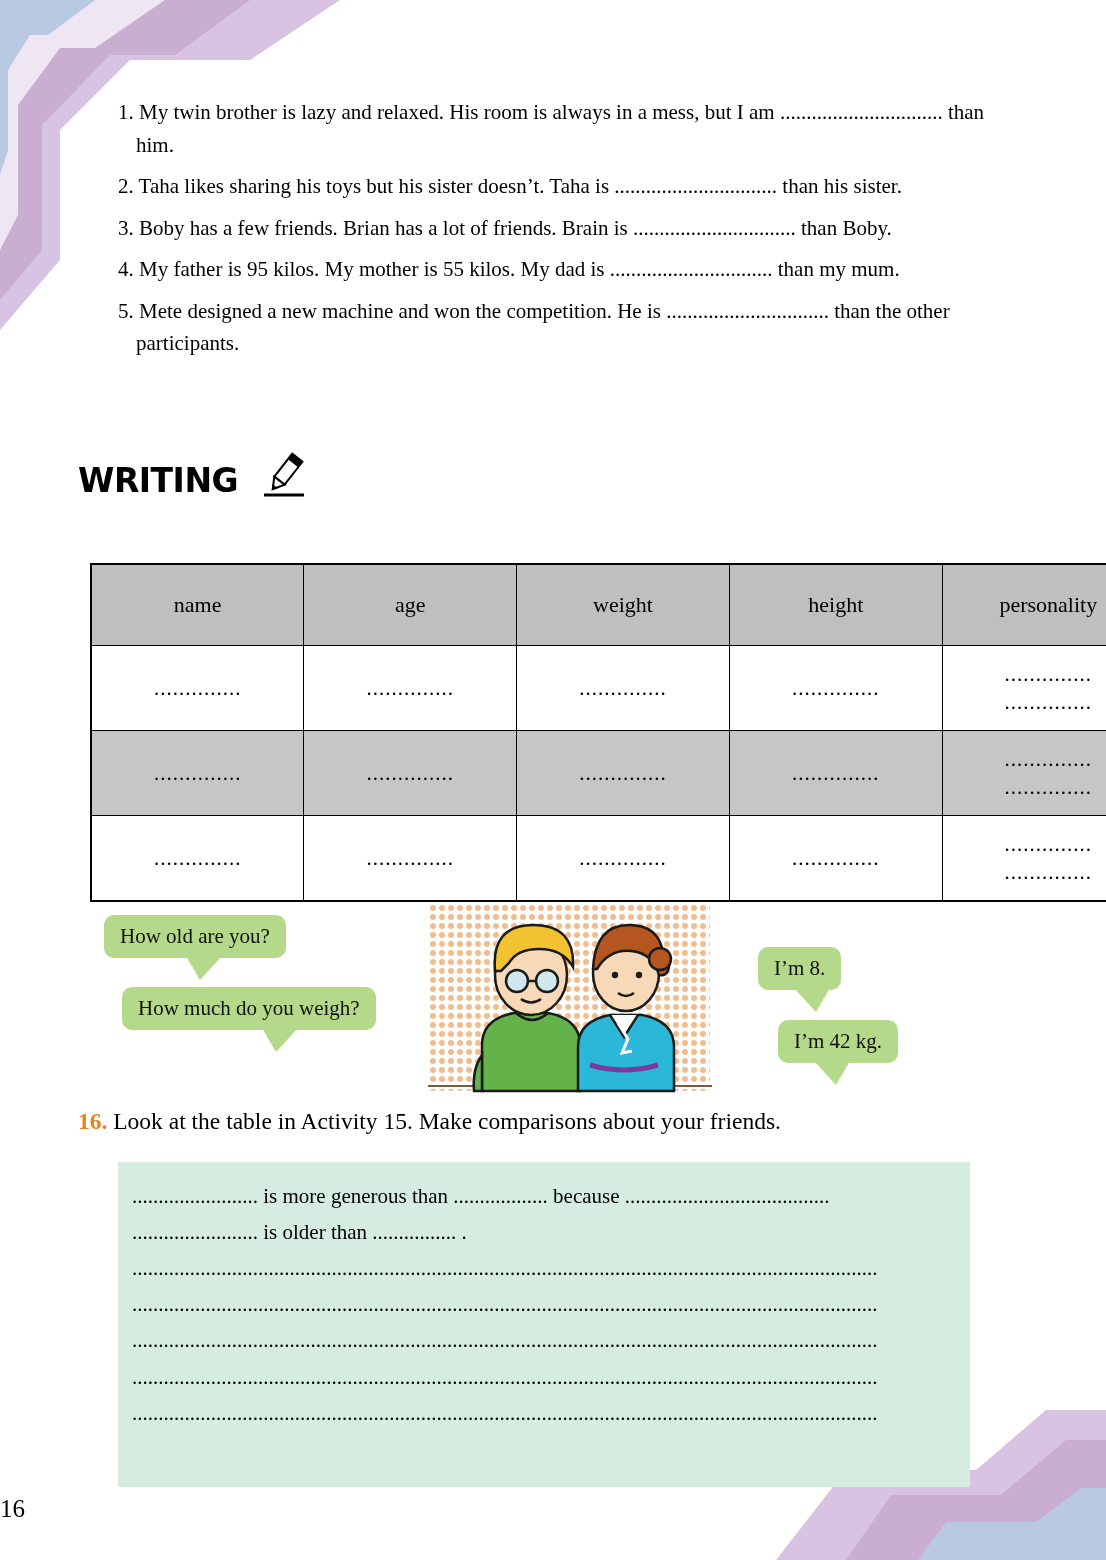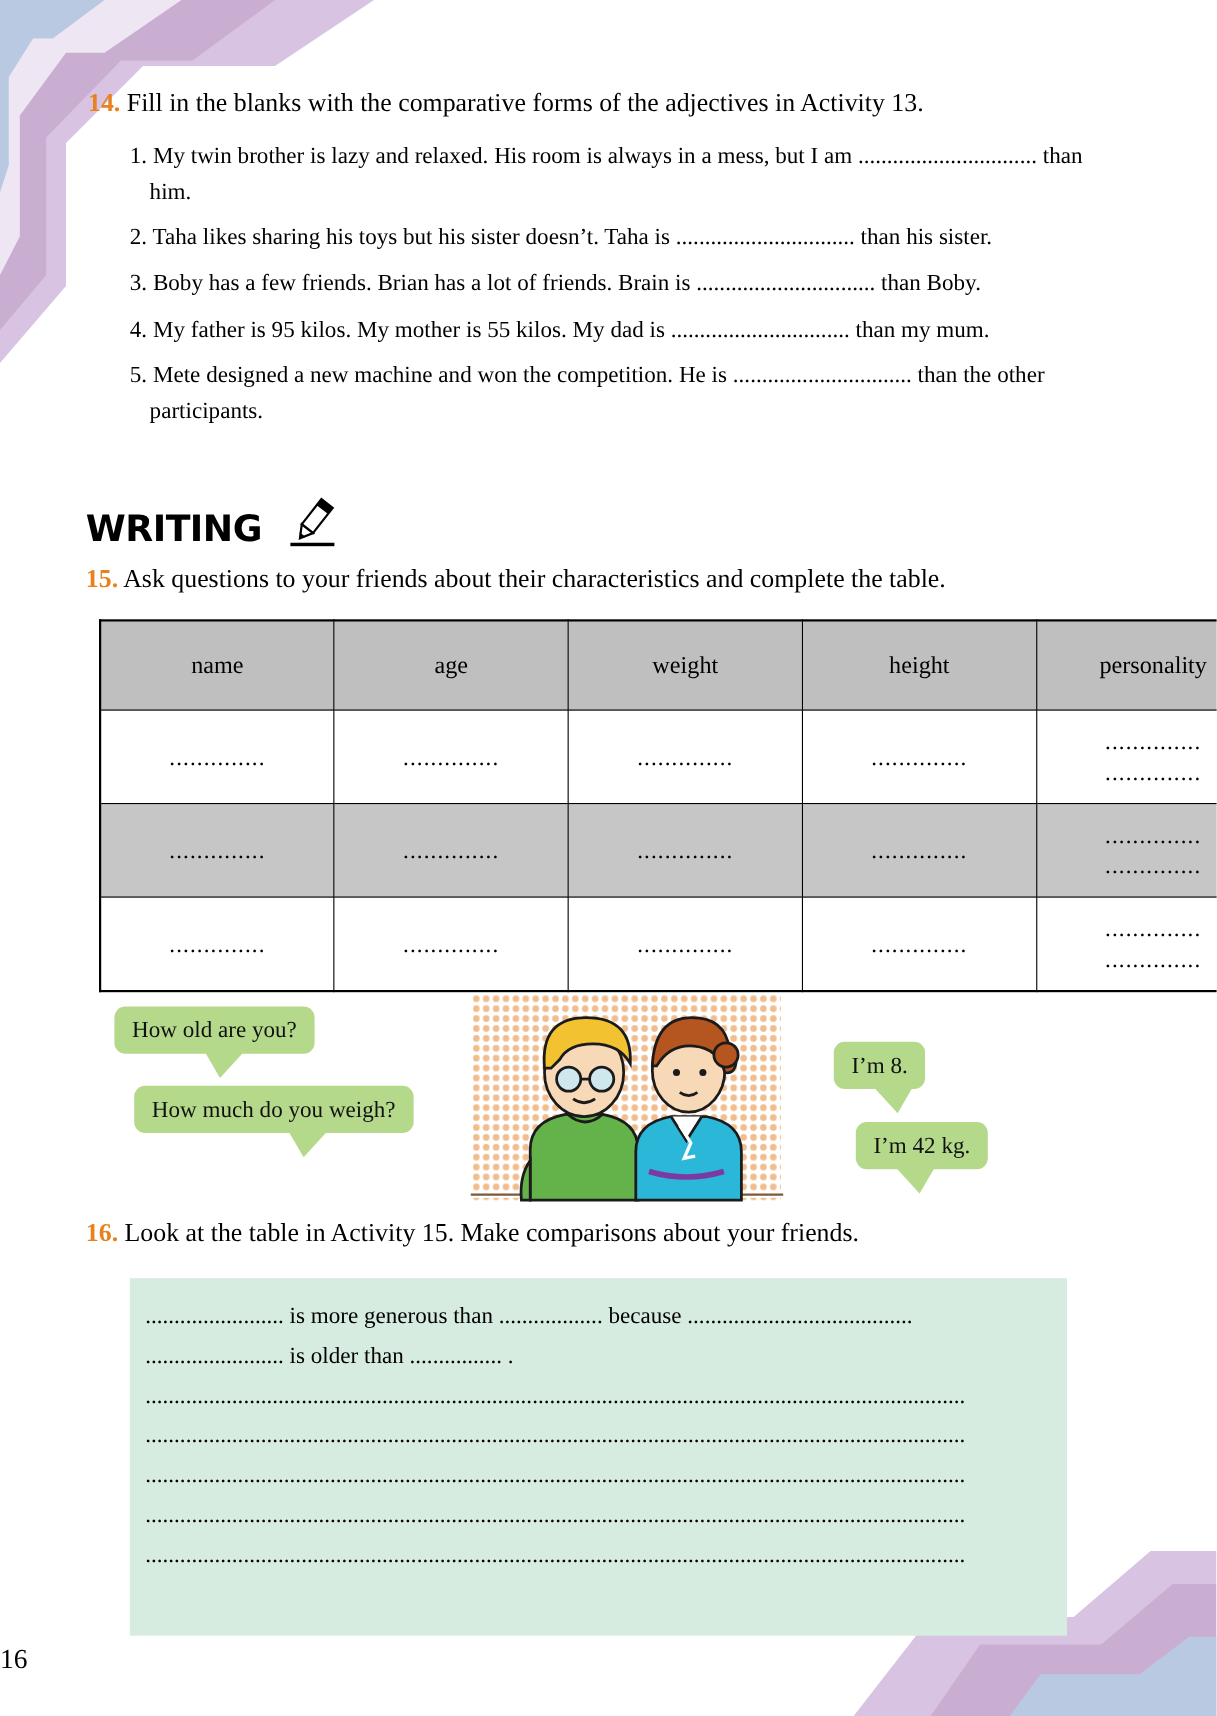--- a/index.html
+++ b/index.html
@@ -227,24 +227,20 @@
 
 <svg class="corner-br" viewBox="0 0 460 150">
   <polygon points="460,150 460,0 400,0 330,60 200,60 130,150" fill="#d9c3e2"></polygon>
   <polygon points="460,150 460,30 420,30 355,85 245,85 200,150" fill="#c9aed2"></polygon>
   <polygon points="460,150 460,78 435,78 390,112 300,112 272,150" fill="#b9c9e2"></polygon>
 </svg>
 
 <div class="page">
 
   <div class="a14">
-    <div class="a14-head">
-      <span class="act-num">14.</span>
-      <span>Fill in the blanks with the comparative forms of the adjectives in Activity 13.</span>
-    </div>
     <div class="a14-list">
       <div class="a14-item">1. My twin brother is lazy and relaxed. His room is always in a mess, but I am ............................... than him.</div>
       <div class="a14-item">2. Taha likes sharing his toys but his sister doesn’t. Taha is ............................... than his sister.</div>
       <div class="a14-item">3. Boby has a few friends. Brian has a lot of friends. Brain is ............................... than Boby.</div>
       <div class="a14-item">4. My father is 95 kilos. My mother is 55 kilos. My dad is ............................... than my mum.</div>
       <div class="a14-item">5. Mete designed a new machine and won the competition. He is ............................... than the other participants.</div>
     </div>
   </div>
 
   <div class="writing-wrap">
@@ -253,24 +249,20 @@
       <svg width="48" height="46" viewBox="0 0 48 46">
         <g transform="rotate(38 24 23)">
           <rect x="18" y="2" width="13" height="29" fill="#ffffff" stroke="#000" stroke-width="2"></rect>
           <rect x="18" y="2" width="13" height="7" fill="#000"></rect>
           <polygon points="18,31 31,31 24.5,42" fill="#ffffff" stroke="#000" stroke-width="2"></polygon>
           <polygon points="21,38 28,38 24.5,42" fill="#000"></polygon>
         </g>
         <line x1="4" y1="44" x2="44" y2="44" stroke="#000" stroke-width="3"></line>
       </svg>
     </span>
-    <div class="a15-head">
-      <span class="act-num">15.</span>
-      <span>Ask questions to your friends about their characteristics and complete the table.</span>
-    </div>
   </div>
 
   <table class="tbl">
     <tbody>
         <tr class="head">
       <td>name</td>
       <td>age</td>
       <td>weight</td>
       <td>height</td>
       <td>personality</td>

